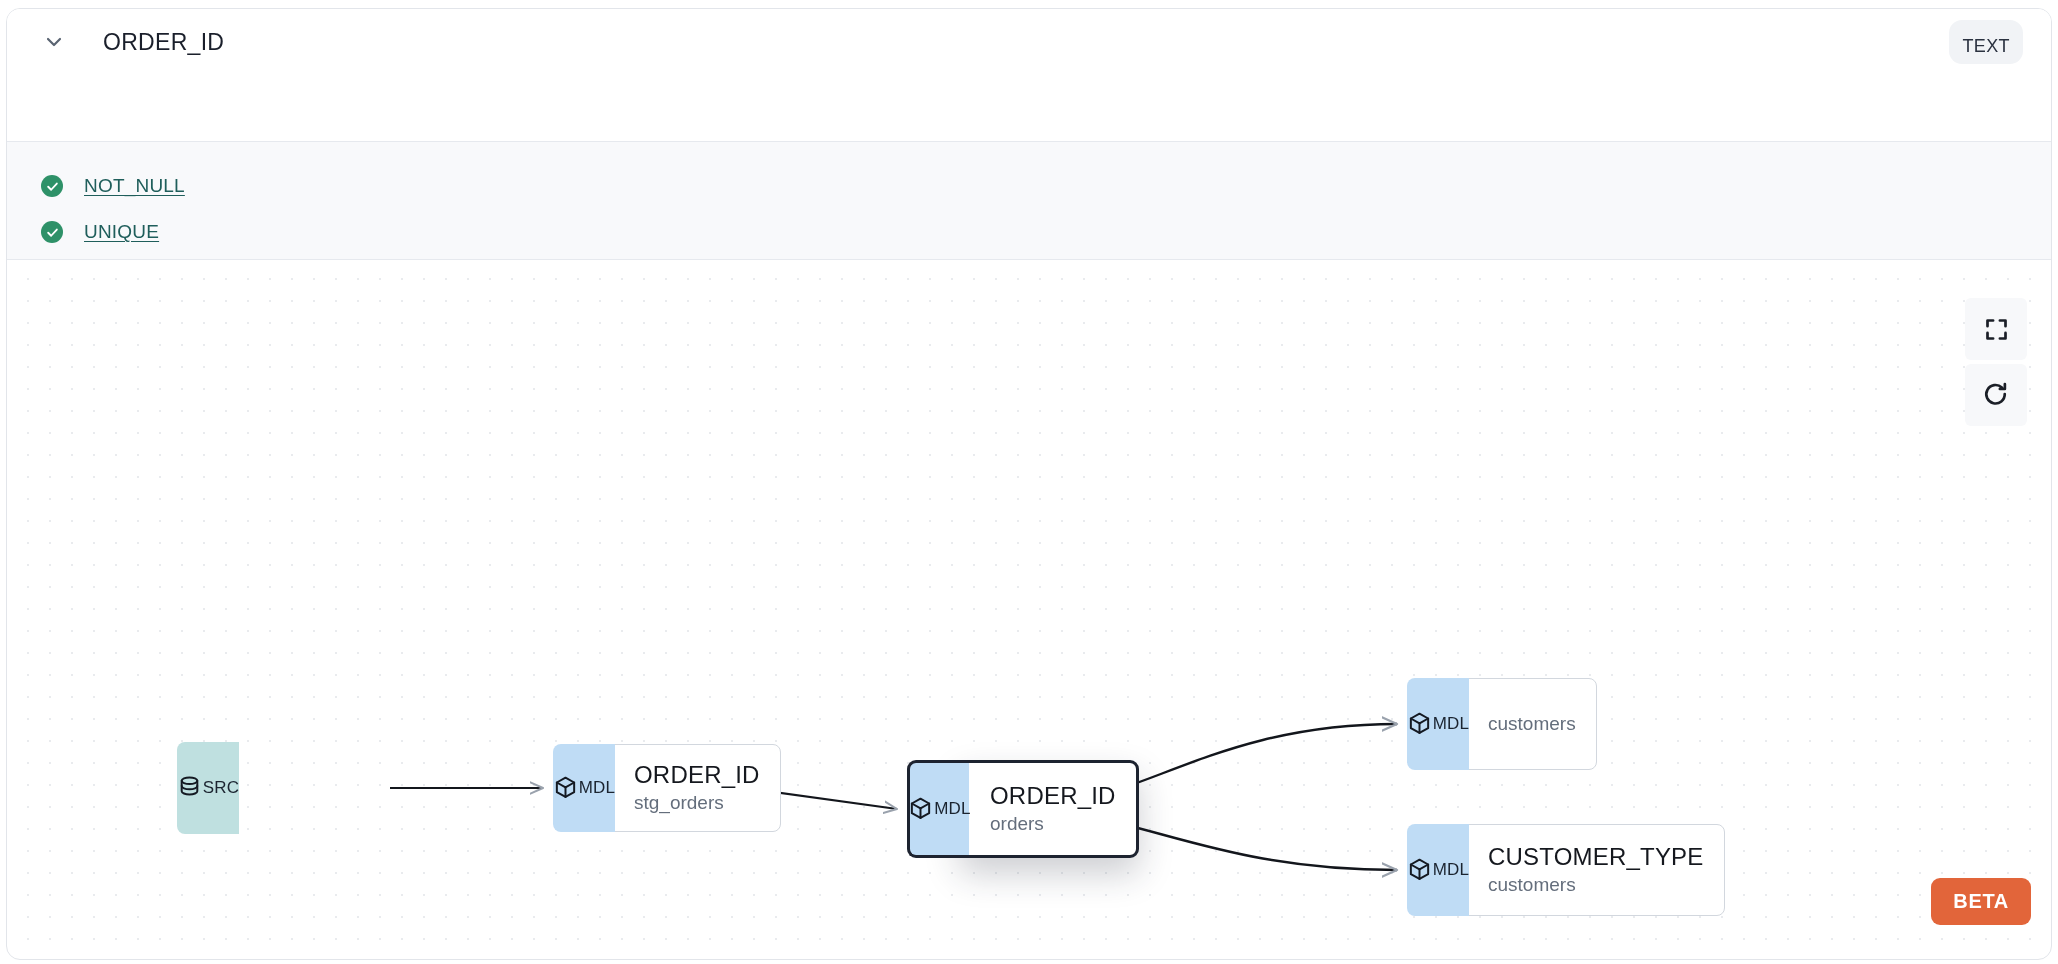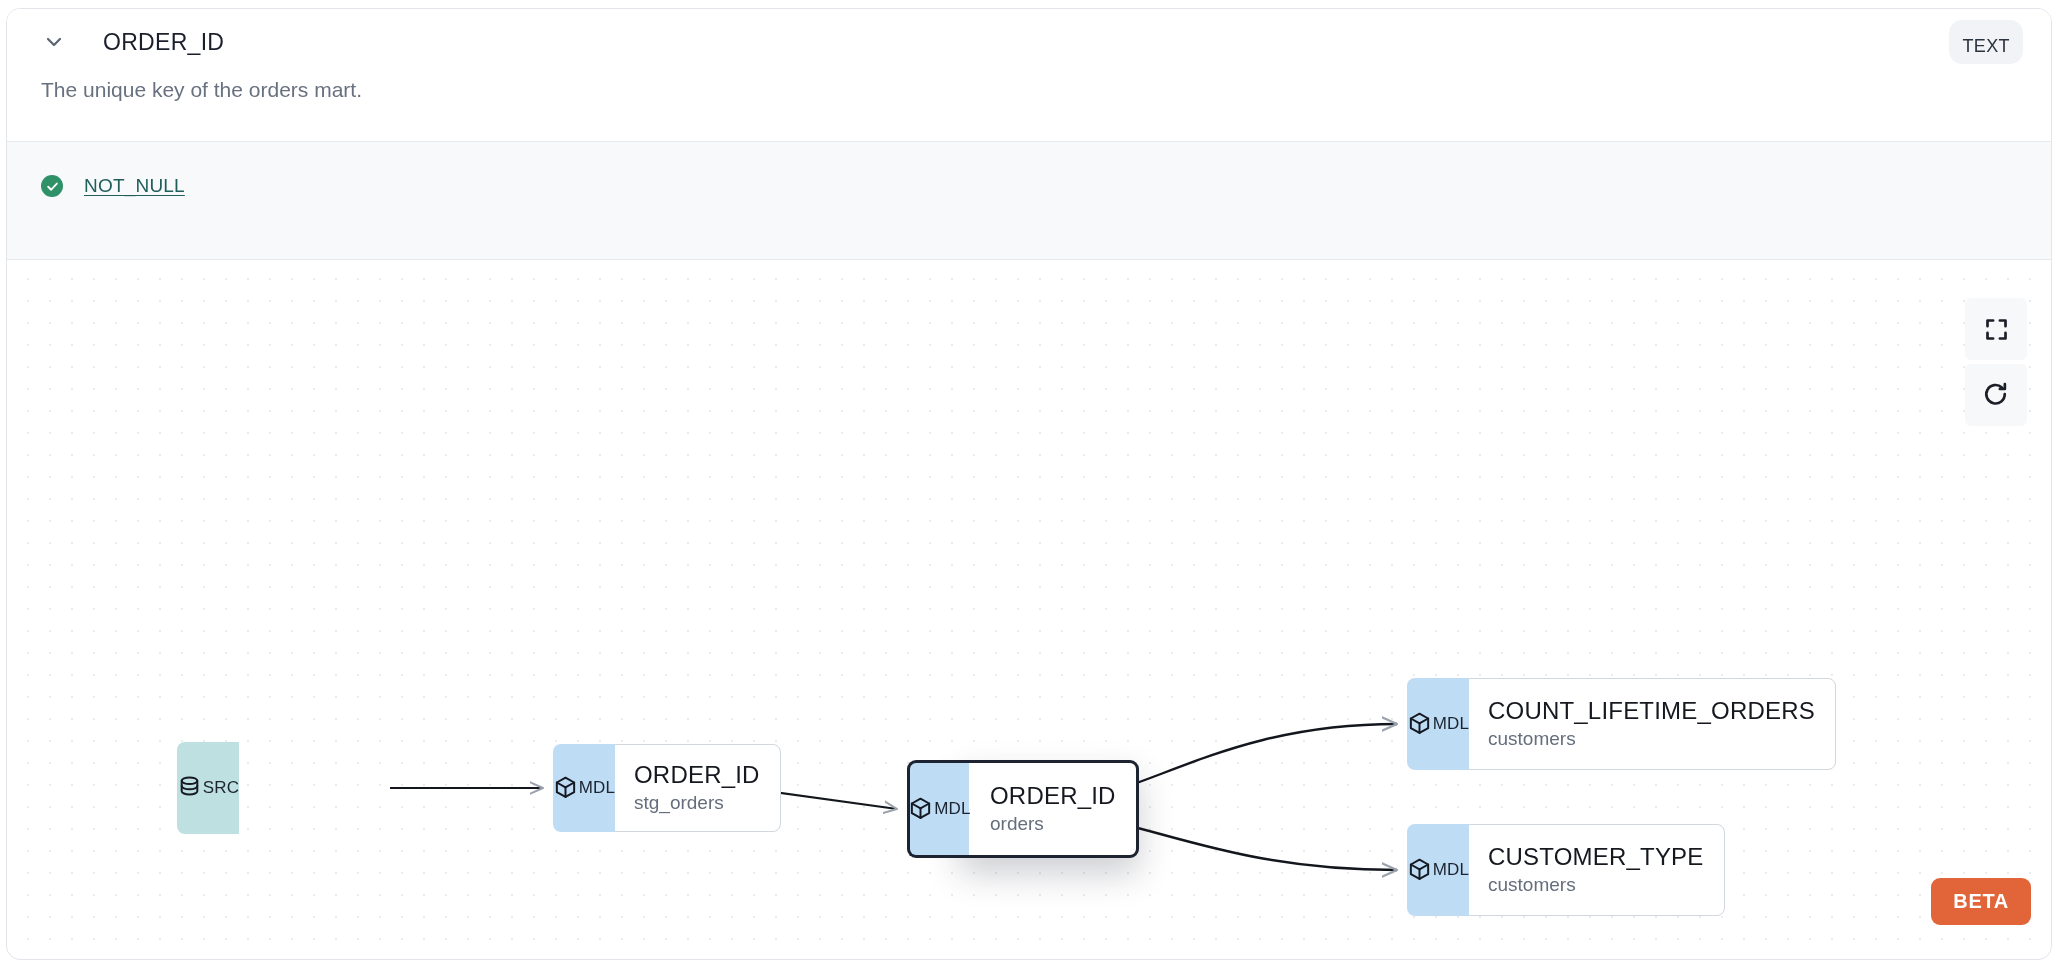--- a/index.html
+++ b/index.html
@@ -222,31 +222,38 @@
   <div class="header">
     <div class="hdr-row">
       <span class="chevron">
         <svg width="24" height="24" viewBox="0 0 24 24" fill="none" stroke="#5a6472" stroke-width="2.2" stroke-linecap="round" stroke-linejoin="round">
             <polyline points="6 9 12 15 18 9"></polyline>
           </svg>
       </span>
       <span class="col-title">ORDER_ID</span>
       <span class="type-badge">TEXT</span>
     </div>
-    <div class="col-desc">The unique key of the orders mart.</div>
   </div>
 
   <div class="tests">
     <div class="test-row">
       <span class="check">
         <svg width="13" height="13" viewBox="0 0 24 24" fill="none" stroke="#ffffff" stroke-width="3.4" stroke-linecap="round" stroke-linejoin="round">
             <polyline points="4 12.5 9.5 18 20 6.5"></polyline>
           </svg>
       </span>
       <span class="test-link">NOT_NULL</span>
+    </div>
+    <div class="test-row">
+      <span class="check">
+        <svg width="13" height="13" viewBox="0 0 24 24" fill="none" stroke="#ffffff" stroke-width="3.4" stroke-linecap="round" stroke-linejoin="round">
+            <polyline points="4 12.5 9.5 18 20 6.5"></polyline>
+          </svg>
+      </span>
+      <span class="test-link">UNIQUE</span>
     </div>
   </div>
 
   <div class="canvas">
 
     <svg class="edges" width="2046" height="684">
       <defs>
         <marker id="ah" viewBox="0 0 10 10" refX="9" refY="5" markerWidth="7" markerHeight="7" orient="auto-start-reverse">
           <path d="M 0 1 L 9 5 L 0 9" fill="none" stroke="#9aa2ad" stroke-width="1.4" stroke-linecap="round" stroke-linejoin="round"></path>
         </marker>
@@ -313,21 +320,20 @@
         <span>
           <svg width="25" height="25" viewBox="0 0 24 24" fill="none" stroke="#141922" stroke-width="1.9" stroke-linecap="round" stroke-linejoin="round">
             <path d="M12 2.6 L20.3 7.2 L20.3 16.5 L12 21.1 L3.7 16.5 L3.7 7.2 Z"></path>
             <path d="M3.7 7.2 L12 11.9 L20.3 7.2"></path>
             <path d="M12 11.9 L12 21.1"></path>
           </svg>
         </span>
         <span class="badge-text">MDL</span>
       </div>
       <div class="body">
-        <div class="n-title">COUNT_LIFETIME_ORDERS</div>
         <div class="n-sub">customers</div>
       </div>
     </div>
 
     <div class="node" id="node-custtype">
       <div class="badge badge-mdl">
         <span>
           <svg width="25" height="25" viewBox="0 0 24 24" fill="none" stroke="#141922" stroke-width="1.9" stroke-linecap="round" stroke-linejoin="round">
             <path d="M12 2.6 L20.3 7.2 L20.3 16.5 L12 21.1 L3.7 16.5 L3.7 7.2 Z"></path>
             <path d="M3.7 7.2 L12 11.9 L20.3 7.2"></path>

